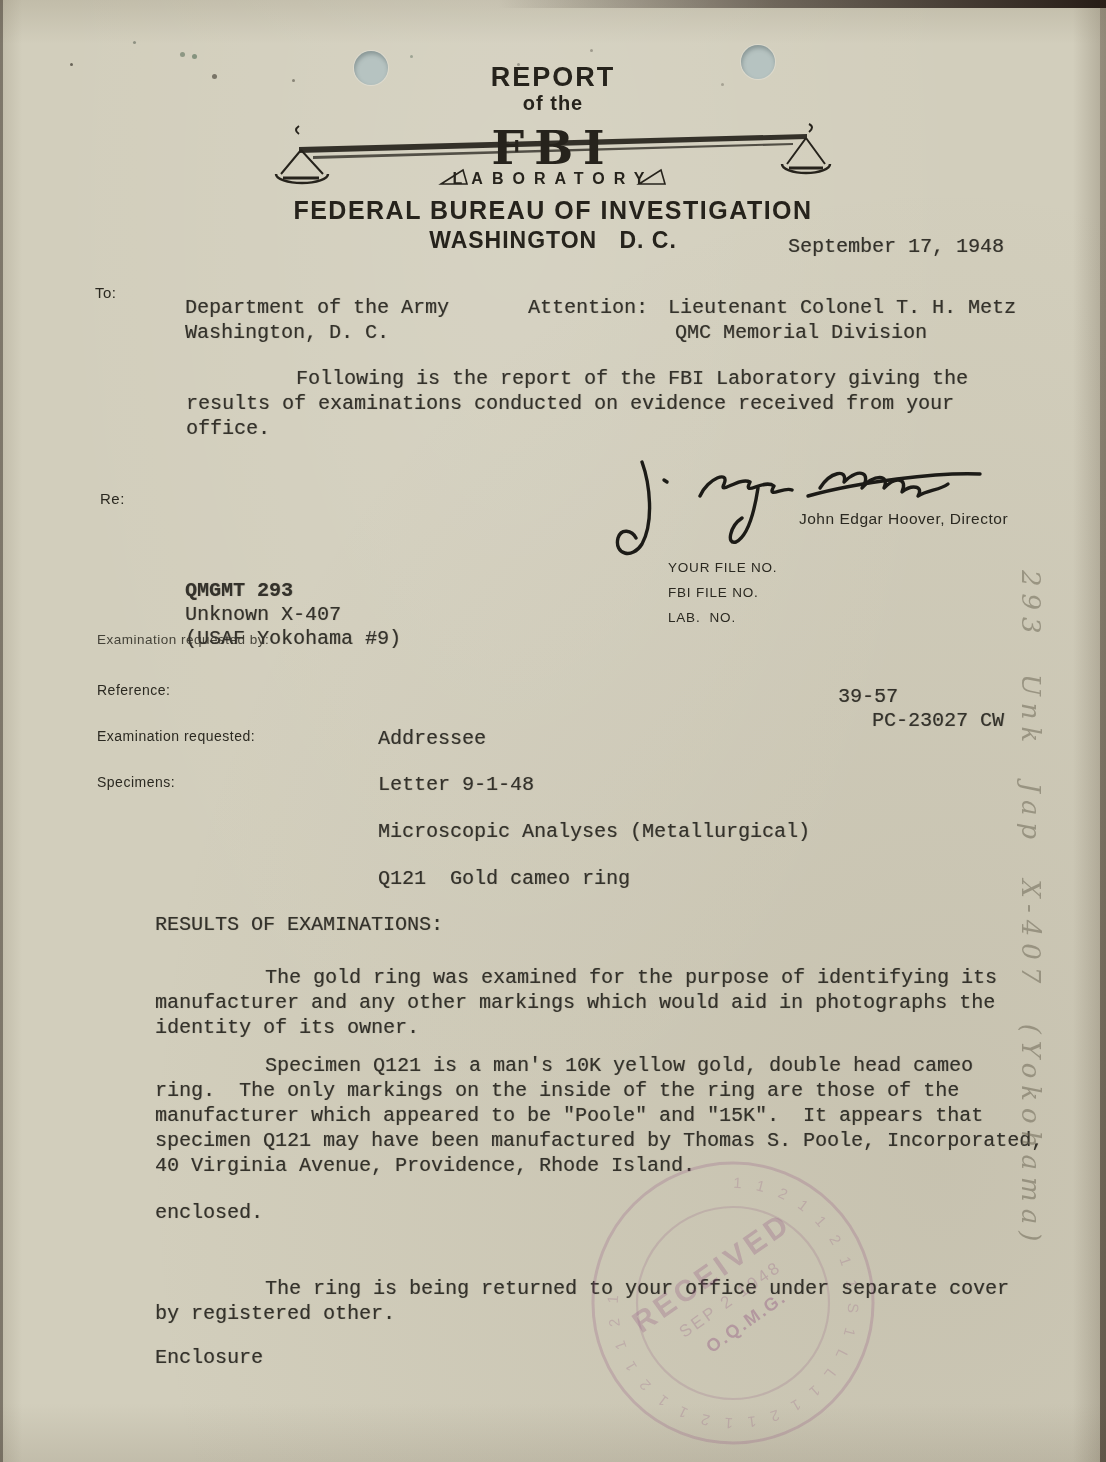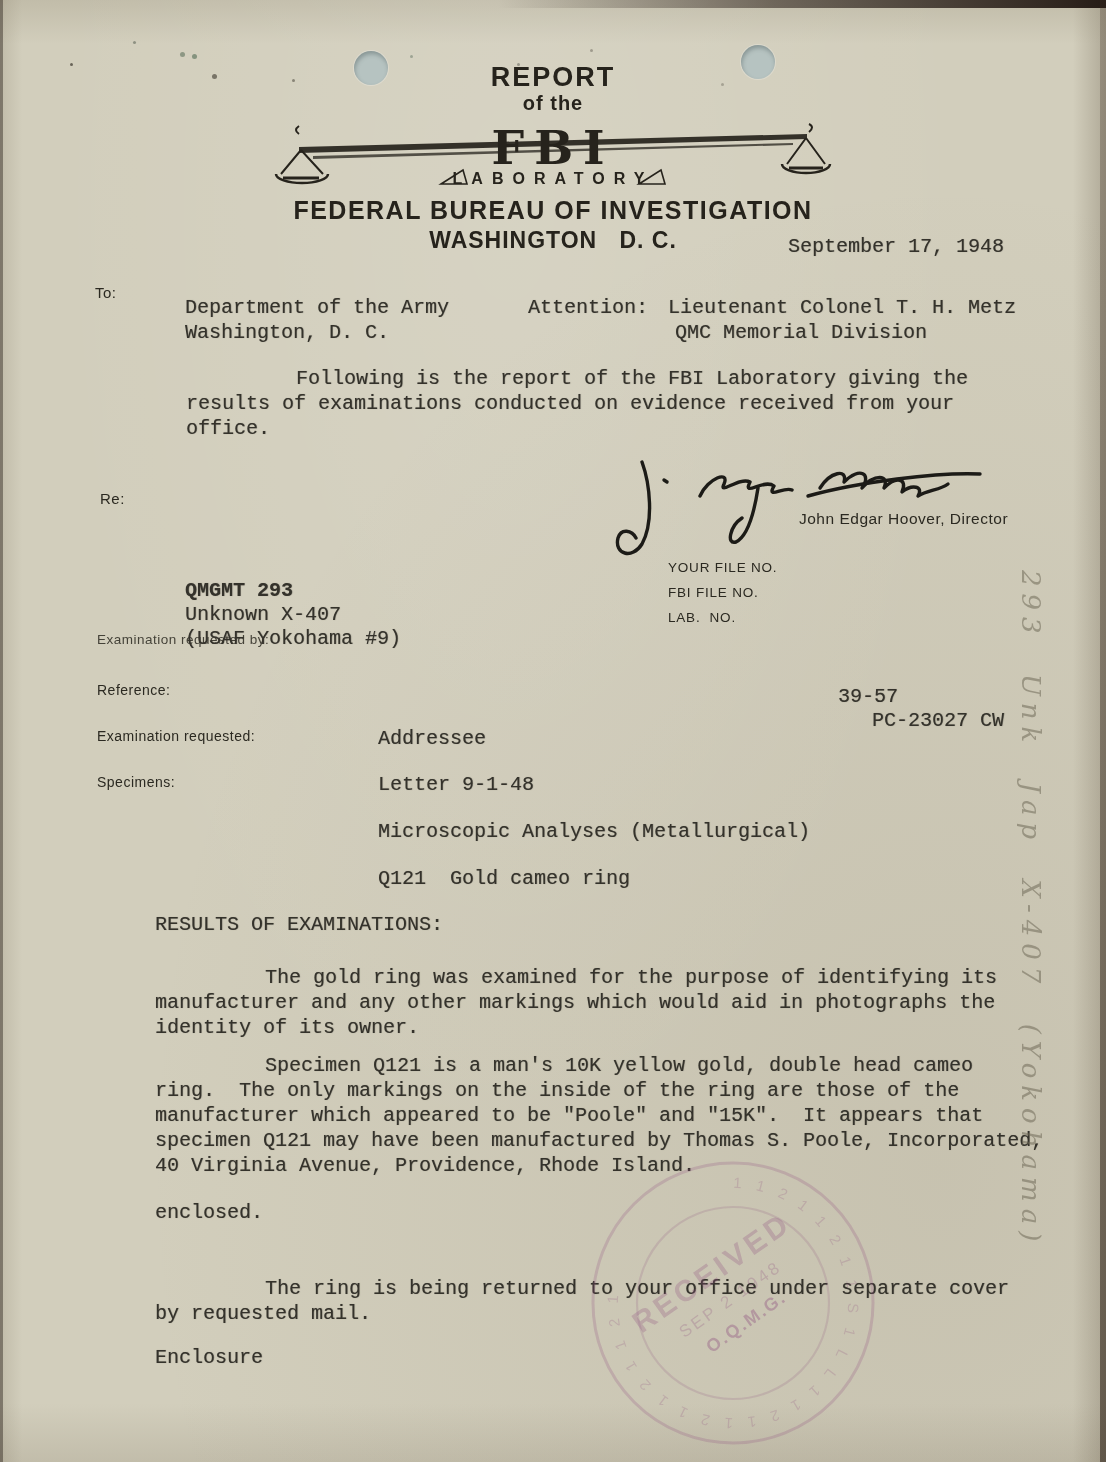--- a/index.html
+++ b/index.html
@@ -155,21 +155,21 @@
     <div>specimen Q121 may have been manufactured by Thomas S. Poole, Incorporated,</div>
     <div>40 Virginia Avenue, Providence, Rhode Island.</div>
   </div>
 
   <div class="para" style="top:1200px;">
     <div>enclosed.</div>
   </div>
 
   <div class="para" style="top:1276px;">
     <div class="ind">The ring is being returned to your office under separate cover</div>
-    <div>by requested mail.</div>
+    <div>by registered other.</div>
   </div>
 
   <div class="t" style="left:155px;top:1345px;">Enclosure</div>
 
   <svg class="stamp" viewBox="0 0 330 330">
     <defs>
       <path id="ringPath" d="M165,50 a115,115 0 1 1 -0.01,0"></path>
     </defs>
     <circle cx="165" cy="165" r="140" fill="none" stroke="#8e4f7f" stroke-width="3" opacity="0.26"></circle>
     <circle cx="165" cy="165" r="96" fill="none" stroke="#8e4f7f" stroke-width="2.2" opacity="0.20"></circle>

